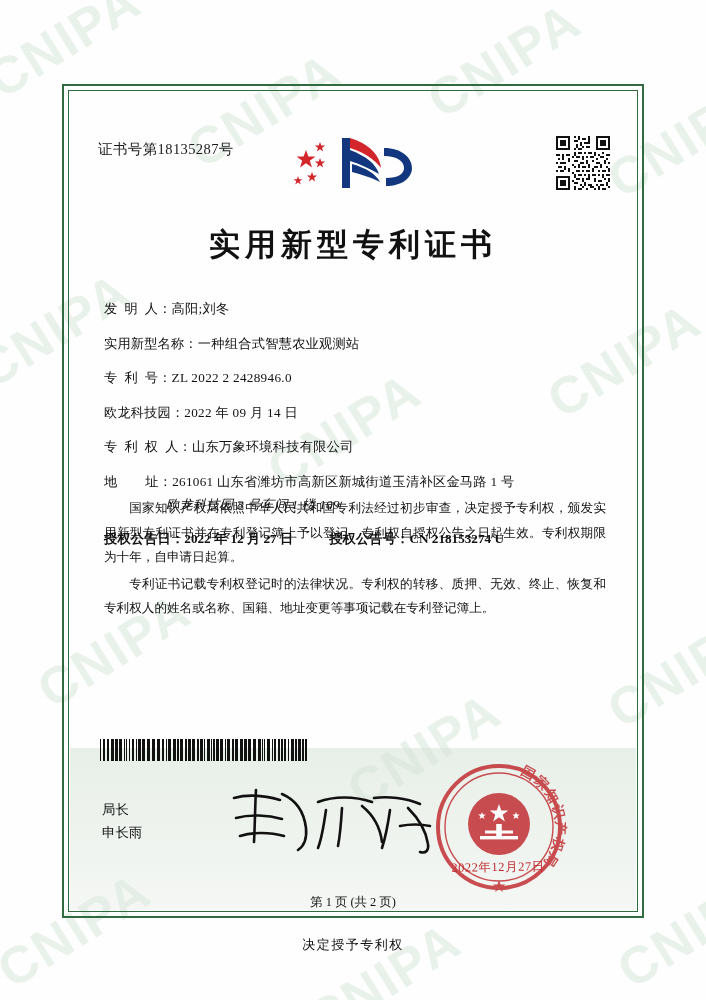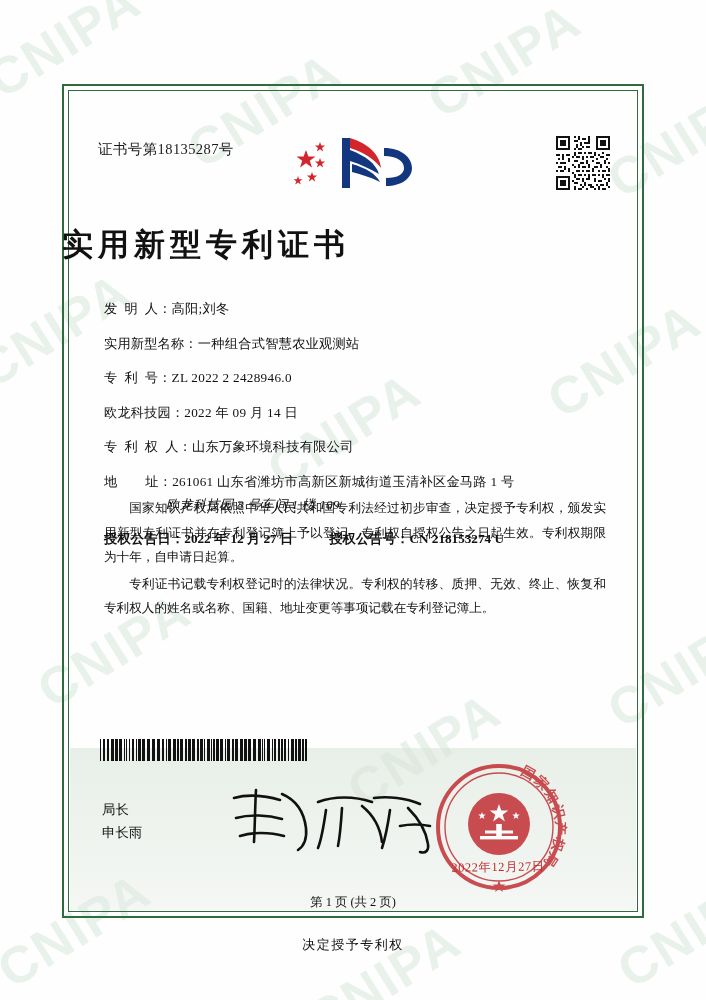--- a/index.html
+++ b/index.html
@@ -82,21 +82,21 @@
   .logo {
     position: absolute;
     left: 50%; top: 46px;
     transform: translateX(-50%);
     width: 146px; height: 66px;
   }
 
   .cert-title {
     position: absolute;
     left: 0; right: 0; top: 140px;
-    text-align: left;
+    text-align: center;
     font-size: 31px;
     font-weight: bold;
     letter-spacing: 5px;
     color: #111;
     font-family: "DejaVu Serif", serif;
   }
 
   
   .fields {
     position: absolute;

